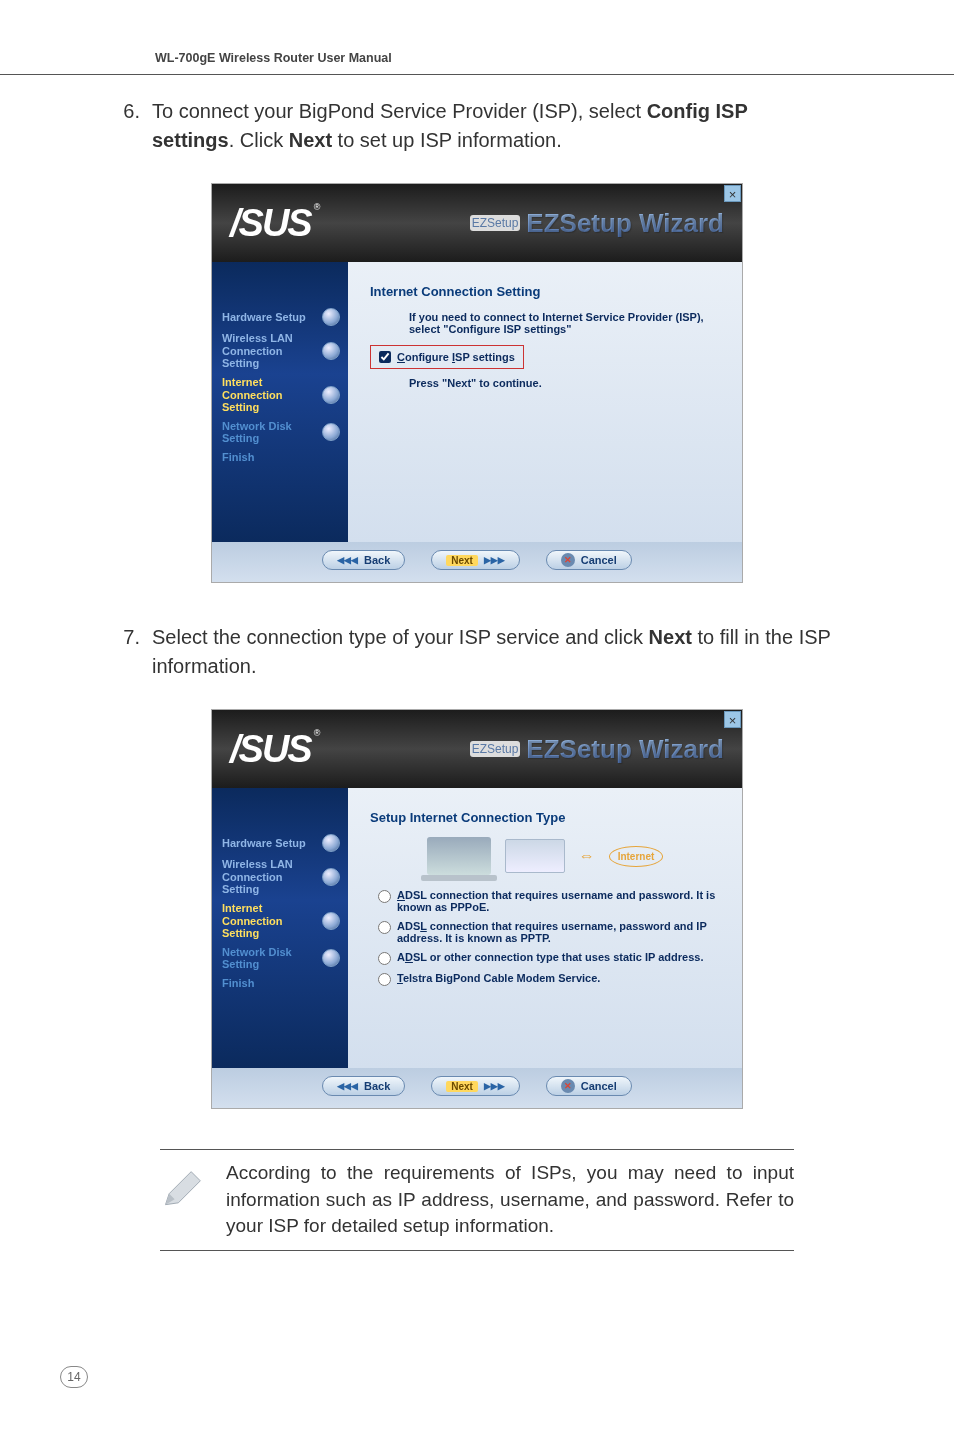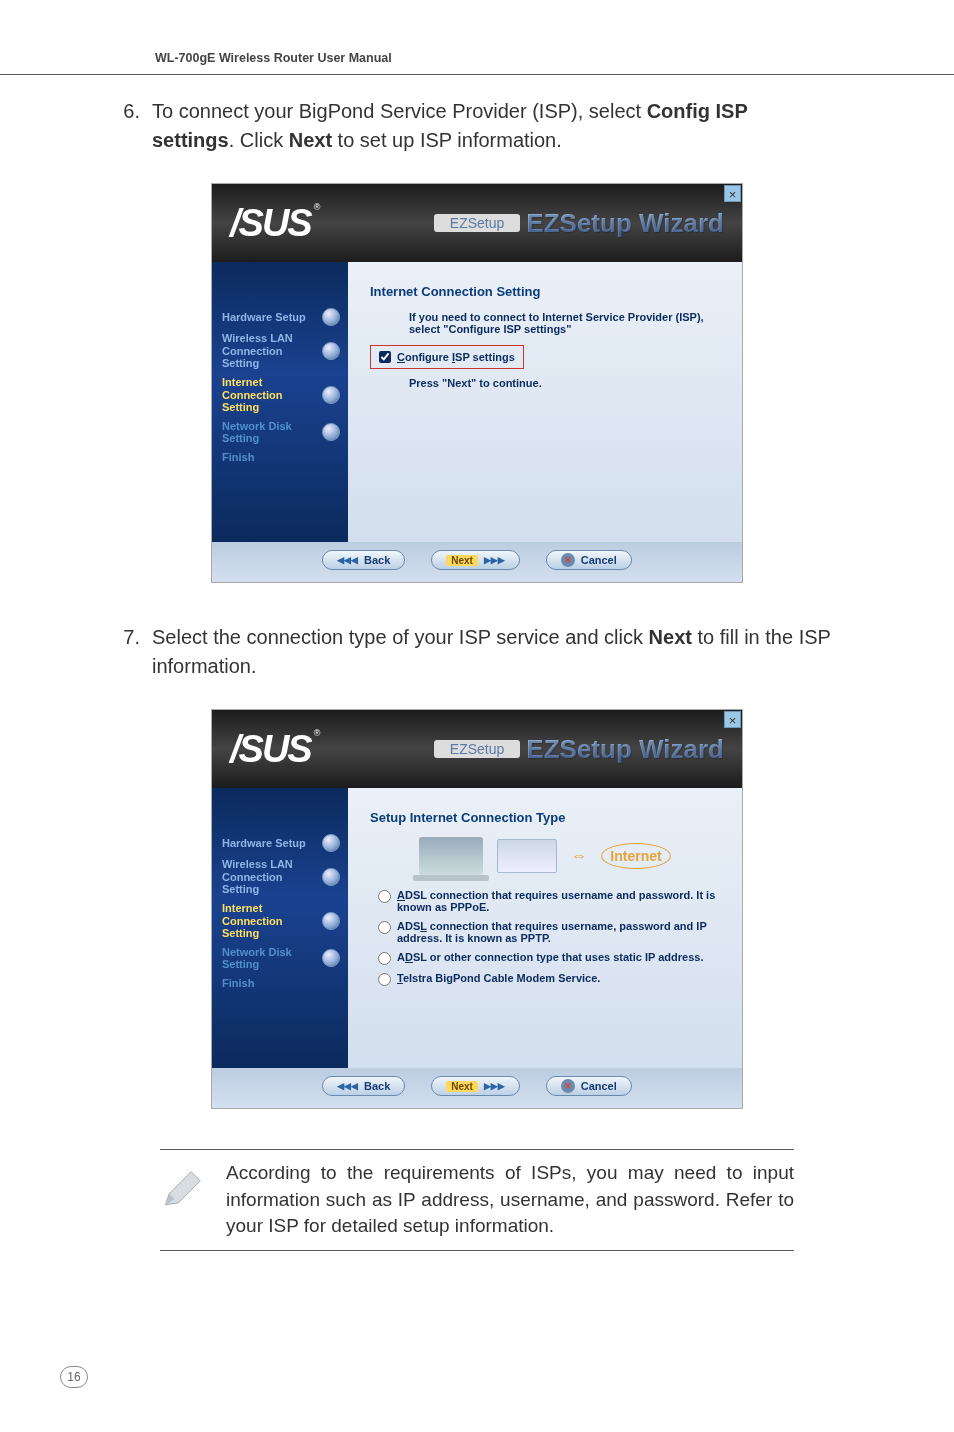--- a/index.html
+++ b/index.html
@@ -73,22 +73,22 @@
     font-family: Arial Black, Arial, sans-serif;
   }
   .asus-r { font-size: 9px; vertical-align: top; margin-left: 3px; font-style: normal; font-weight: normal; }
   .ezsetup-brand {
     margin-left: auto;
     display: flex;
     align-items: center;
     gap: 6px;
   }
   .ezsetup-icon {
-    font-size: 14px; color: #5a79a5; background:#ddd;
-    padding:1px 16px; border-radius:3px;
+    font-size: 12px; color: #5a79a5; background:#ddd;
+    padding:1px 2px; border-radius:3px;
   }
   .ezsetup-text {
     font-size: 26px;
     font-weight: bold;
     background: linear-gradient(#9fbfe4, #4869a4);
     -webkit-background-clip: text;
     background-clip: text;
     color: transparent;
     text-shadow: 1px 1px 1px rgba(0,0,0,.2);
     text-align: center;
@@ -154,21 +154,21 @@
   .chk { width:12px; height:12px; accent-color:#0b2a5d; }
   .diagram {
     display:flex; align-items:center; justify-content:center; gap:14px;
     margin: 6px 0 14px;
   }
   .laptop { width:64px; height:38px; background:linear-gradient(#9ab, #cdd); border-radius:3px; position:relative; }
   .laptop::after{content:"";position:absolute;left:-6px;right:-6px;bottom:-6px;height:6px;background:#b8c2cb;border-radius:2px;}
   .router-box{ width:60px; height:34px; background:linear-gradient(#ccd8e6,#eef); border:1px solid #a9b9cc; border-radius:2px;}
   .bi-arrow{ color:#e6a53b; font-size:16px; font-weight:bold; }
   .internet-oval{
-    border:1.5px solid #e6a53b; color:#e6a53b; font-size:14px; font-weight:bold;
+    border:1.5px solid #e6a53b; color:#e6a53b; font-size:10px; font-weight:bold;
     padding:4px 8px; border-radius:50%;
   }
   .radio-list { margin-left: 8px; }
   .radio-row { display:flex; gap:6px; align-items:flex-start; margin-bottom:7px; font-size:11px; color:#0b2a5d; font-weight:bold;}
   .radio-row input { margin-top:1px; }
   .radio-row span u { text-decoration: underline; }
   .dialog-footer {
     background: linear-gradient(#bccde1, #d3dfee);
     padding: 8px 14px 12px;
     display:flex; justify-content:center; gap:26px;
@@ -386,13 +386,13 @@
       <svg viewBox="0 0 48 48">
           <path d="M6 40 L10 28 L34 4 L44 14 L20 38 Z" fill="#d8dde2" stroke="#9aa4ae" stroke-width="1"></path>
           <path d="M6 40 L10 28 L16 34 Z" fill="#b9c0c7"></path>
         </svg>
     </div>
     <div class="note-text">According to the requirements of ISPs, you may need to input information such as IP address, username, and password. Refer to your ISP for detailed setup information.</div>
   </div>
 
 </div>
 
-<div class="page-num">16</div>
+<div class="page-num">14</div>
 
 </body></html>

